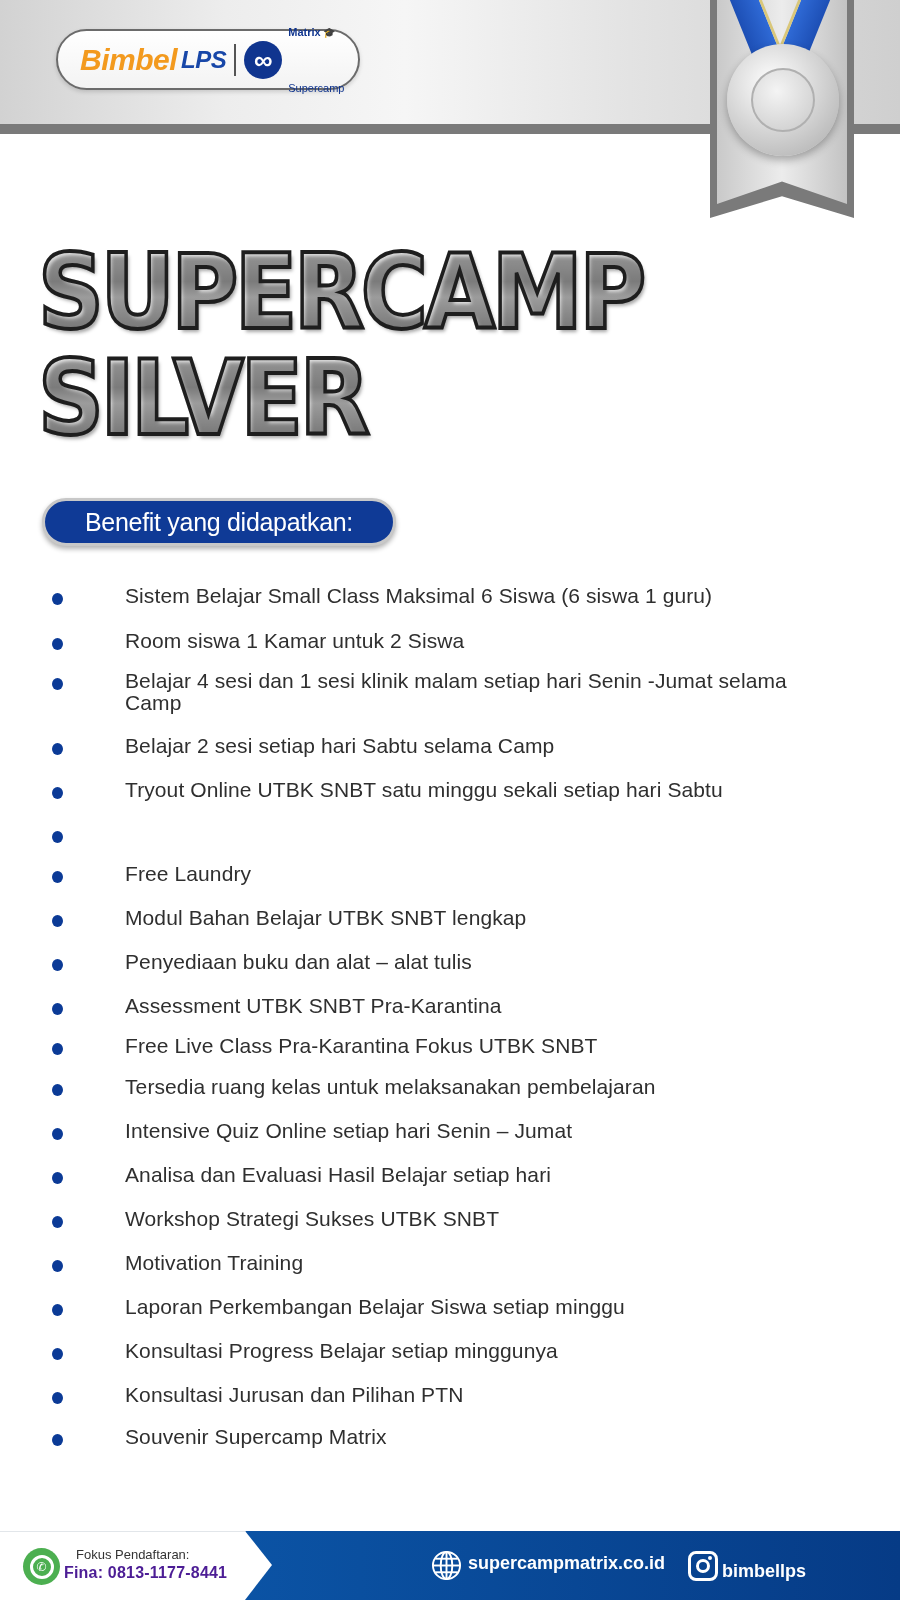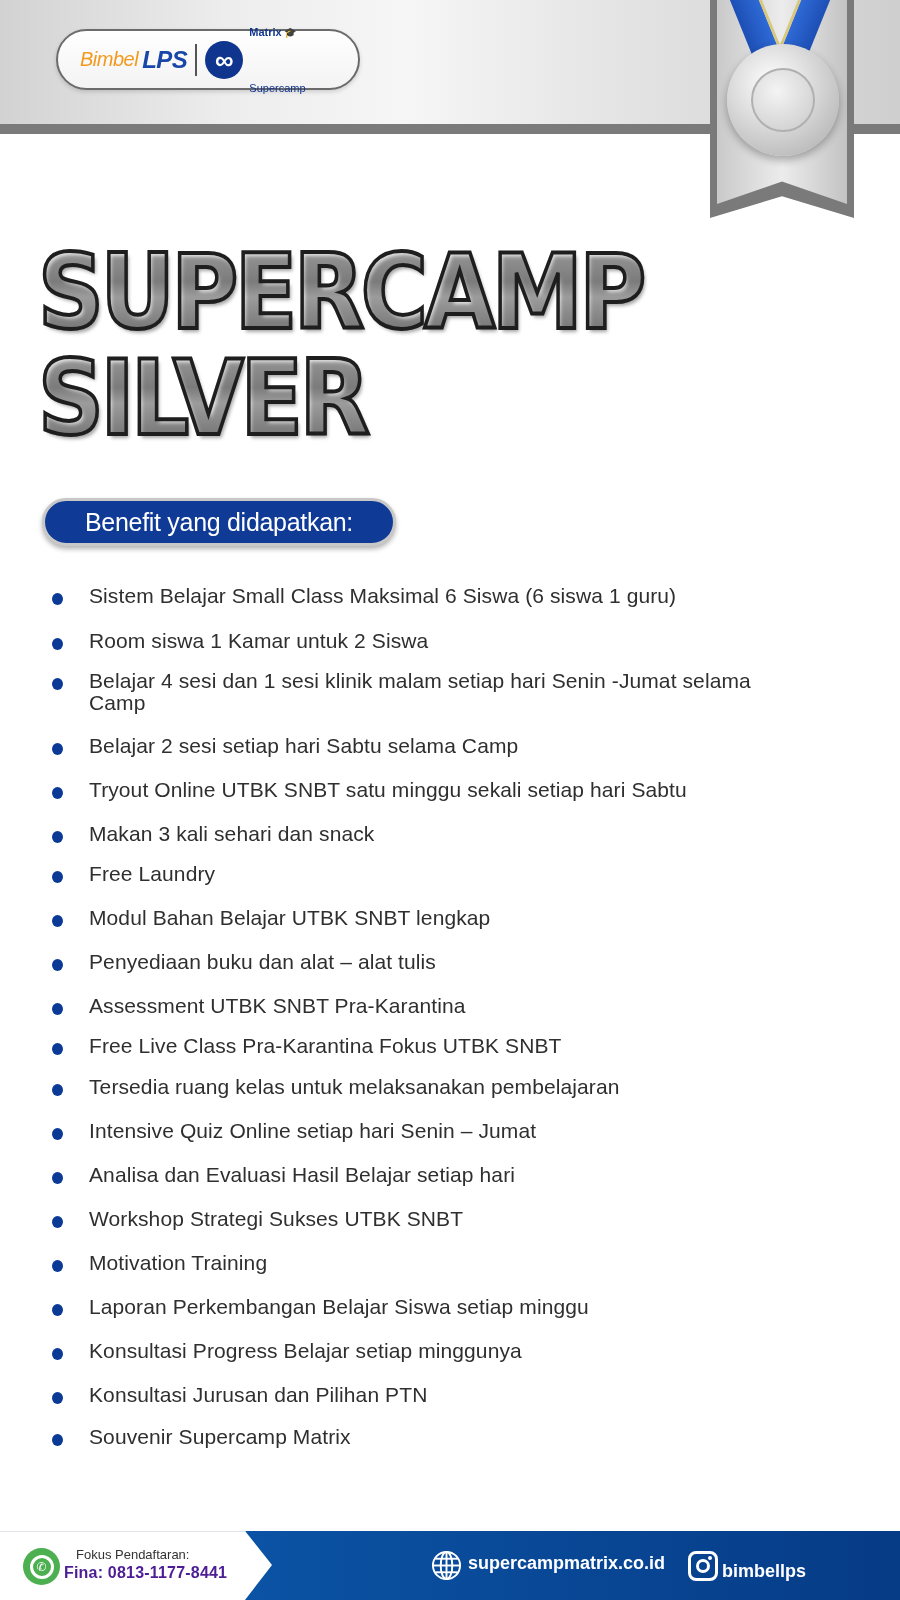--- a/index.html
+++ b/index.html
@@ -17,21 +17,21 @@
   }
 
   
   .logo-pill {
     position: absolute; left: 56px; top: 29px; width: 304px; height: 61px;
     border: 2px solid #6b6b6b; border-radius: 31px;
     background: linear-gradient(180deg, #ffffff 0%, #f3f3f3 100%);
     display: flex; align-items: center; padding-left: 22px;
     box-shadow: 0 2px 4px rgba(0,0,0,0.15);
   }
-  .logo-bimbel { font-size: 20px; font-weight: normal; font-style: italic; color: #f39a1e; letter-spacing: -0.5px; }
+  .logo-bimbel { font-size: 30px; font-weight: bold; font-style: italic; color: #f39a1e; letter-spacing: -0.5px; }
   .logo-lps { font-size: 24px; font-weight: bold; font-style: italic; color: #1847a8; letter-spacing: -0.5px; margin-left: 4px; }
   .logo-divider { width: 2px; height: 32px; background: #555; margin: 0 8px 0 8px; }
   .matrix-circle {
     width: 38px; height: 38px; border-radius: 50%; background: #10358f;
     display: flex; align-items: center; justify-content: center; color: #fff;
     font-size: 26px; font-weight: bold; line-height: 1;
   }
   .matrix-text { margin-left: 6px; display: flex; flex-direction: column; line-height: 12px; gap: 43px; }
   .matrix-title { font-size: 11px; font-weight: bold; color: #10358f; }
   .matrix-sub { font-size: 11px; color: #10358f; }
@@ -92,21 +92,21 @@
   .benefit-pill {
     position: absolute; left: 42px; top: 498px; width: 354px; height: 48px;
     background: #0f3a96; border: 3px solid #c8c8c8; border-radius: 24px;
     box-shadow: 0 3px 5px rgba(0,0,0,0.3);
     display: flex; align-items: center; justify-content: center;
     color: #ffffff; font-weight: normal; font-size: 25px; letter-spacing: -0.3px;
   }
 
   
   .benefit-list { position: absolute; left: 0; top: 0; width: 900px; }
-  .benefit-item { position: absolute; left: 52px; display: flex; align-items: flex-start; width: 800px; }
+  .benefit-item { position: absolute; left: 52px; display: flex; align-items: flex-start; width: 800px; gap: 36px; }
   .bullet-dot {
     width: 11px; height: 12px; border-radius: 50%; background: #0b3a96;
     margin-top: 8px; flex: 0 0 auto;
   }
   .benefit-text {
     margin-left: 26px; font-size: 21px; line-height: 22px; color: #2f2f2f; letter-spacing: 0.1px;
   }
 
   
   .footer { position: absolute; left: 0; top: 1531px; width: 900px; height: 69px; }
@@ -194,21 +194,20 @@
   <div class="benefit-item" style="top:735px">
       <span class="bullet-dot"></span>
       <span class="benefit-text">Belajar 2 sesi setiap hari Sabtu selama Camp</span>
     </div>
   <div class="benefit-item" style="top:779px">
       <span class="bullet-dot"></span>
       <span class="benefit-text">Tryout Online UTBK SNBT satu minggu sekali setiap hari Sabtu</span>
     </div>
   <div class="benefit-item" style="top:823px">
       <span class="bullet-dot"></span>
-      <span class="benefit-text">Makan 3 kali sehari dan snack</span>
     </div>
   <div class="benefit-item" style="top:863px">
       <span class="bullet-dot"></span>
       <span class="benefit-text">Free Laundry</span>
     </div>
   <div class="benefit-item" style="top:907px">
       <span class="bullet-dot"></span>
       <span class="benefit-text">Modul Bahan Belajar UTBK SNBT lengkap</span>
     </div>
   <div class="benefit-item" style="top:951px">

